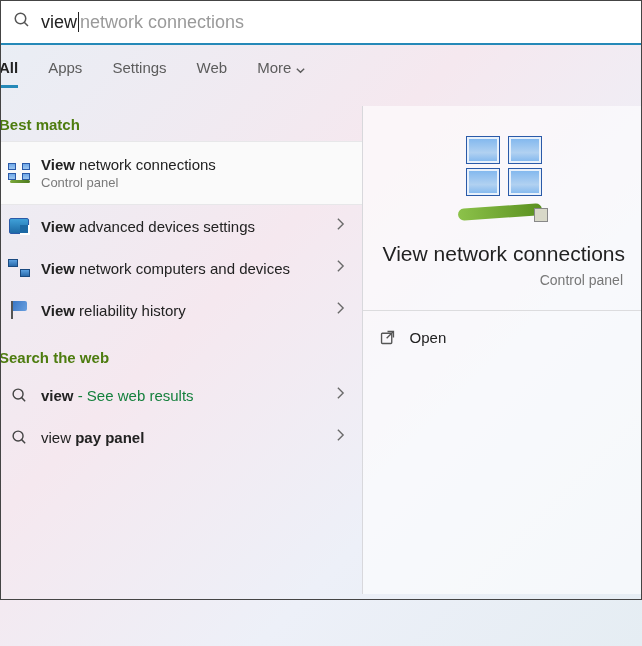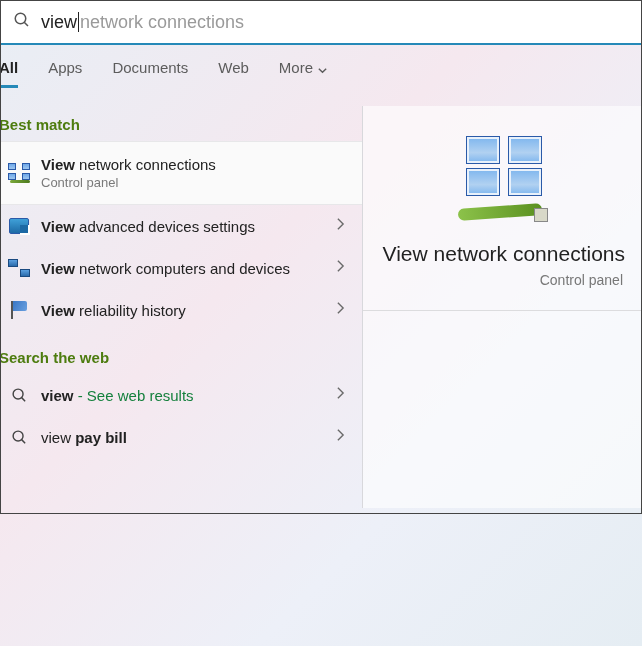--- a/index.html
+++ b/index.html
@@ -2,21 +2,21 @@
 <html><head>
 <meta charset="utf-8">
 <style>
   * { box-sizing: border-box; margin: 0; padding: 0; }
   html, body { width: 642px; height: 646px; font-family: "Segoe UI", Arial, sans-serif; overflow: hidden; }
   body {
     background: linear-gradient(135deg, #e8eef5 0%, #f5e8ef 40%, #edf0f8 70%, #e5edf3 100%);
     position: relative;
     color: #1a1a1a;
   }
-  .frame { width: 642px; height: 514px; border: 1px solid #444; position: relative; overflow: hidden; }
+  .frame { width: 642px; height: 600px; border: 1px solid #444; position: relative; overflow: hidden; }
   
   .searchbar {
     display: flex;
     align-items: center;
     height: 44px;
     background: #fff;
     border-bottom: 2px solid #2589b8;
     padding: 0 12px;
   }
   .searchbar .search-icon svg { width: 18px; height: 18px; stroke: #555; }
@@ -160,21 +160,21 @@
         </svg>
   </span>
   <span class="typed">view </span>
   <span class="caret"></span>
   <span class="ghost">network connections</span>
 </div>
 
 <div class="tabs">
   <div class="tab active">All</div>
   <div class="tab">Apps</div>
-  <div class="tab">Documents</div>
+  <div class="tab">Settings</div>
   <div class="tab">Web</div>
   <div class="tab more">
     <span>More</span>
     <svg viewBox="0 0 12 12" fill="none" stroke-width="1.5">
           <polyline points="2,4 6,8 10,4"></polyline>
         </svg>
   </div>
 </div>
 
 <div class="cols">
@@ -262,21 +262,21 @@
     </div>
 
     <div class="item web">
       <div class="icon-slot search-glyph">
             <svg viewBox="0 0 24 24" fill="none" stroke-width="2">
               <circle cx="10" cy="10" r="7"></circle>
               <line x1="20" y1="20" x2="15" y2="15"></line>
             </svg>
           </div>
       <div class="txt">
-            <div class="line1"><span class="normal">view </span><span class="bold">pay bill</span><span class="normal"></span><span class="hint"></span></div>
+            <div class="line1"><span class="normal">view </span><span class="bold">pay panel</span><span class="normal"></span><span class="hint"></span></div>
           </div>
       <div class="chev"><svg viewBox="0 0 10 16" fill="none" stroke-width="1.6">
               <polyline points="2,2 8,8 2,14"></polyline>
             </svg></div>
     </div>
 
 
   </div>
 
   <div class="right">
@@ -286,16 +286,24 @@
             <div class="sq b"></div>
             <div class="sq c"></div>
             <div class="sq d"></div>
         <div class="cable"></div>
             <div class="plug"></div>
       </div>
       <div class="preview-title">View network connections</div>
       <div class="preview-sub">Control panel</div>
     </div>
     <div class="divider"></div>
+    <div class="open-row">
+      <svg viewBox="0 0 20 20" stroke-width="1.6">
+        <rect x="3" y="5" width="12" height="12" rx="1"></rect>
+        <polyline points="10,3 17,3 17,10"></polyline>
+        <line x1="17" y1="3" x2="9" y2="11"></line>
+      </svg>
+      <span>Open</span>
+    </div>
   </div>
 </div>
 
 </div>
 
 </body></html>

